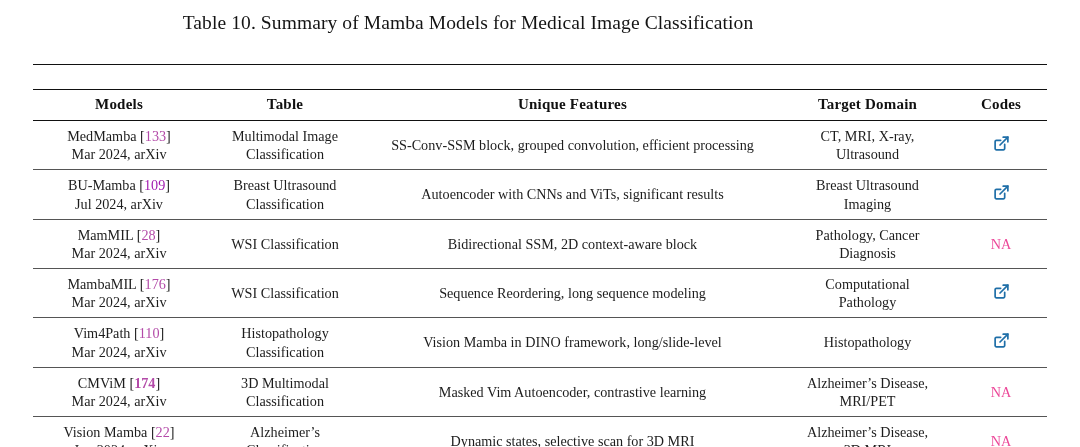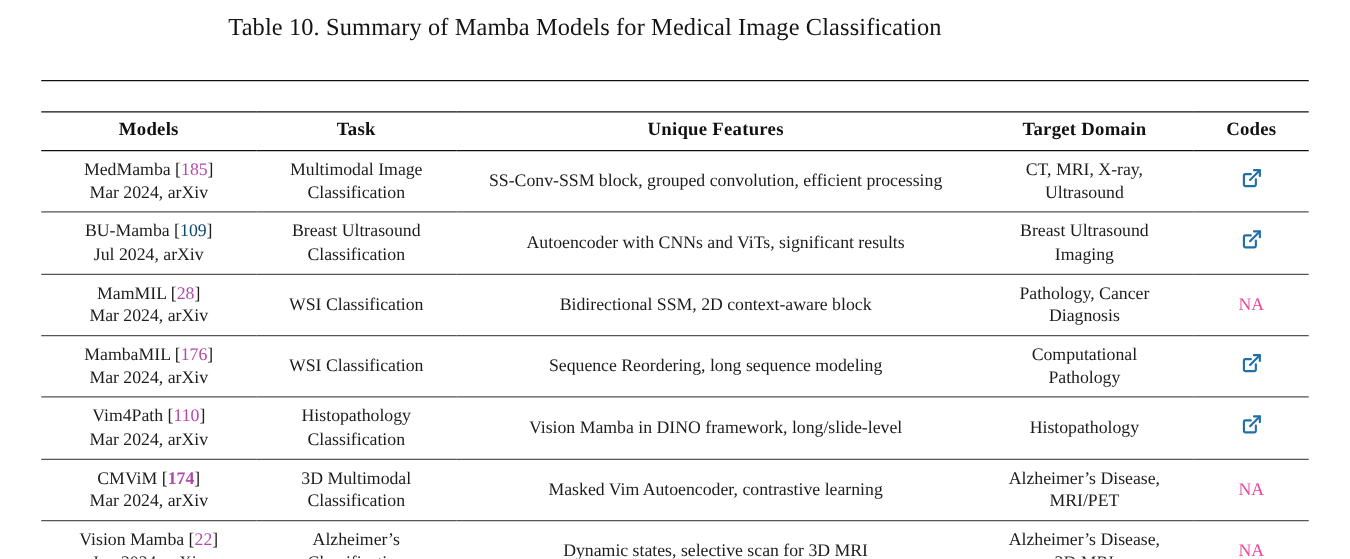--- a/index.html
+++ b/index.html
@@ -128,50 +128,50 @@
       <colgroup>
         <col class="c-model">
         <col class="c-task">
         <col class="c-feat">
         <col class="c-domain">
         <col class="c-codes">
       </colgroup>
       <thead>
         <tr class="head-row">
           <th>Models</th>
-          <th>Task</th>
+          <th>Table</th>
           <th>Unique Features</th>
           <th>Target Domain</th>
           <th>Codes</th>
         </tr>
       </thead>
       <tbody id="tbody">
           <tr>
             <td class="cell-model">
-              <span class="line1"><span>MedMamba</span><span class="cite-br"> [</span><span class="cite" style="color: rgb(179, 74, 168);">185</span><span class="cite-br">]</span></span>
+              <span class="line1"><span>MedMamba</span><span class="cite-br"> [</span><span class="cite" style="color: rgb(179, 74, 168);">133</span><span class="cite-br">]</span></span>
               <span class="line2">Mar 2024, arXiv</span>
             </td>
             <td class="cell-task">
               <span class="line1">Multimodal Image</span>
               <span class="line2">Classification</span>
             </td>
             <td class="cell-features">SS-Conv-SSM block, grouped convolution, efficient processing</td>
             <td class="cell-domain">
               <span class="line1">CT, MRI, X-ray,</span>
               <span class="line2">Ultrasound</span>
             </td>
             <td class="cell-codes"><span class="extlink"><svg width="17" height="17" viewBox="0 0 24 24" fill="none" stroke="#1f6fa8" stroke-width="2.4" stroke-linecap="round" stroke-linejoin="round">
                   <path d="M16.5 13.2V19.2A1.8 1.8 0 0 1 14.7 21H4.8A1.8 1.8 0 0 1 3 19.2V9.3A1.8 1.8 0 0 1 4.8 7.5h6"></path>
                   <path d="M14.4 3h6.6v6.6"></path>
                   <path d="M9.9 14.1L21 3"></path>
                 </svg></span></td>
           </tr>
           <tr>
             <td class="cell-model">
-              <span class="line1"><span>BU-Mamba</span><span class="cite-br"> [</span><span class="cite" style="color: #0c4a6e;">109</span><span class="cite-br">]</span></span>
+              <span class="line1"><span>BU-Mamba</span><span class="cite-br"> [</span><span class="cite" style="color: #a21caf;">109</span><span class="cite-br">]</span></span>
               <span class="line2">Jul 2024, arXiv</span>
             </td>
             <td class="cell-task">
               <span class="line1">Breast Ultrasound</span>
               <span class="line2">Classification</span>
             </td>
             <td class="cell-features">Autoencoder with CNNs and ViTs, significant results</td>
             <td class="cell-domain">
               <span class="line1">Breast Ultrasound</span>
               <span class="line2">Imaging</span>

